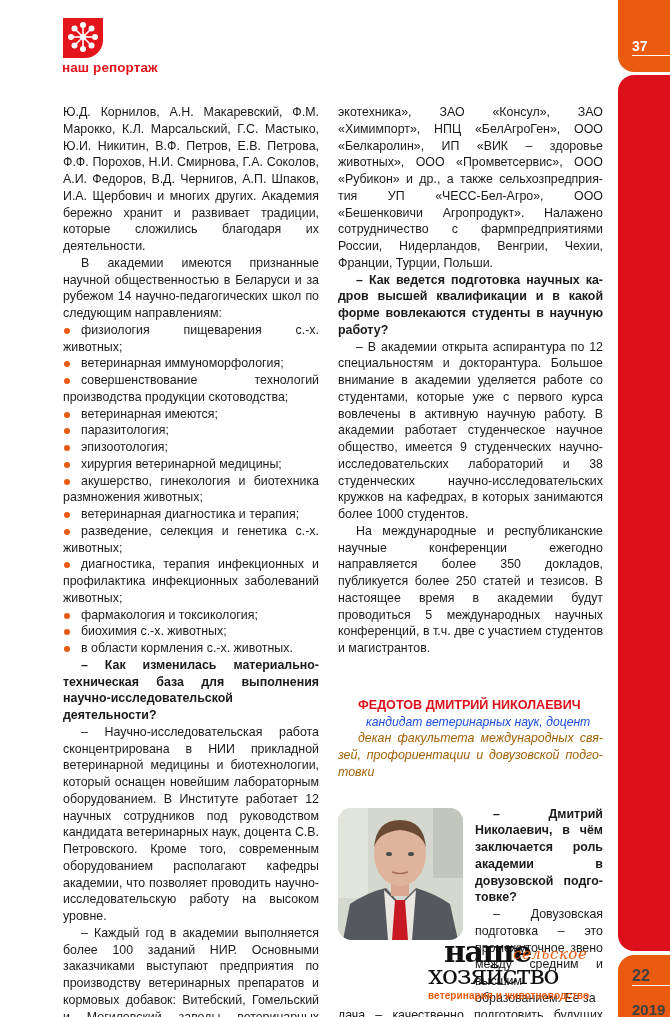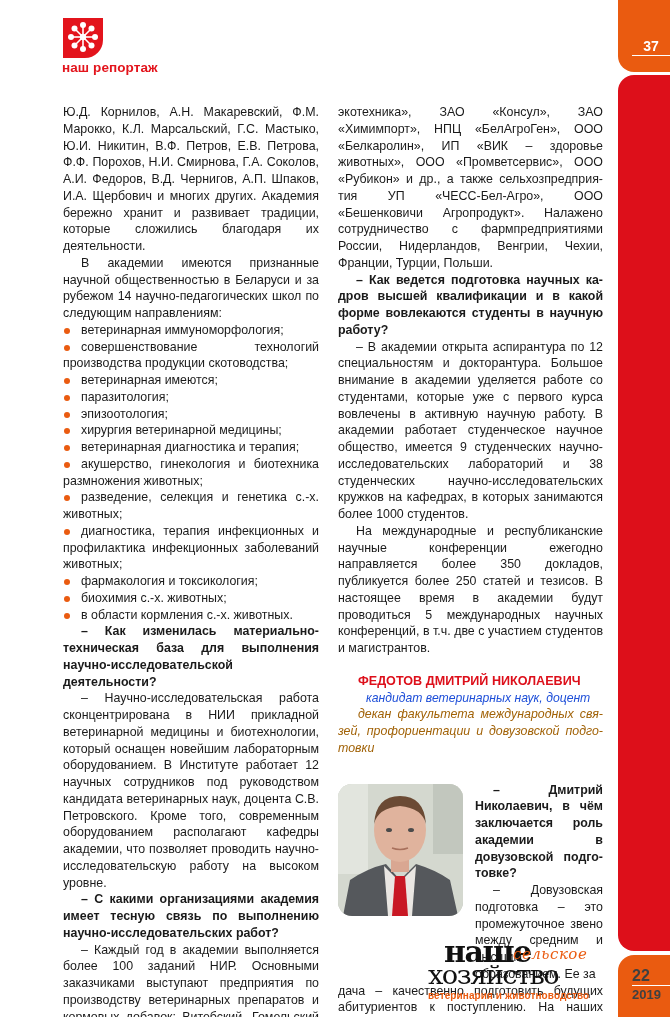--- a/index.html
+++ b/index.html
@@ -30,48 +30,48 @@
     position: absolute; left: 618px; top: 75px; width: 52px; height: 876px;
     background: #dd0f1a; border-radius: 16px 0 0 16px;
   }
   .tab-bottom {
     position: absolute; left: 618px; top: 955px; width: 52px; height: 62px;
     background: #ea5b10; border-radius: 16px 0 0 0;
   }
   .page-num {
     position: absolute; left: 632px; top: 38px; color: #fff;
     font-weight: bold; font-size: 14px; border-bottom: 1.5px solid #fff;
-    width: 38px; padding-bottom: 1px; text-align: center;
+    width: 38px; padding-bottom: 1px;
   }
   .issue-num {
     position: absolute; left: 632px; top: 968px; color: #404040; width: 38px;
     font-weight: bold; line-height: 1;
   }
   .issue-num .n { font-size: 16px; display: block; border-bottom: 1.5px solid #fff; padding-bottom: 1px; }
-  .issue-num .y { font-size: 13px; display: block; margin-top: 2px; }
+  .issue-num .y { font-size: 15px; display: block; margin-top: 16px; }
 
   
   .col {
     position: absolute; font-size: 12.4px; line-height: 16.75px;
     text-align: justify; hyphens: manual;
   }
   .col-left { left: 63px; top: 104px; width: 256px; }
   .col-right { left: 338px; top: 104px; width: 265px; }
   .col p { margin: 0; text-indent: 0; }
   .col p.ind { text-indent: 18px; }
   .col p.q { font-weight: bold; text-indent: 18px; }
   .col ul { list-style: none; margin: 0; padding: 0; }
   .col li { position: relative; padding-left: 0; text-indent: 18px; }
   .bullet {
     position: absolute; left: 1px; top: 6px; width: 6px; height: 6px;
     border-radius: 50%; background: #ea5b10;
   }
 
   
-  .bio { margin-top: 16px; padding-left: 20px; }
+  .bio { margin-top: 40px; padding-left: 20px; }
   .bio-name { color: #dd0f1a; font-weight: bold; font-size: 12.6px; }
   .bio-degree { color: #1d4ed8; font-style: italic; font-size: 12.2px; padding-left: 8px; }
   .bio-title { color: #a16207; font-style: italic; font-weight: normal; font-size: 12.4px; margin-left: -20px; text-indent: 20px; }
 
   .photo-wrap { display: flex; margin-top: 25px; }
   .photo {
     width: 125px; height: 132px; flex: none; margin-right: 12px; margin-top: 2px;
     border-radius: 14px 14px 14px 14px; overflow: hidden; position: relative;
     background: linear-gradient(180deg, #d9dcd3 0%, #c9cdc4 60%, #b8bcb2 100%);
   }
@@ -134,37 +134,37 @@
   <div class="page-num">37</div>
   <div class="issue-num">
     <span class="n">22</span>
     <span class="y">2019</span>
   </div>
 
   <div class="col col-left">
     <p>Ю.Д. Корнилов, А.Н. Макаревский, Ф.М. Марокко, К.Л. Марсальский, Г.С. Мастыко, Ю.И. Никитин, В.Ф. Петров, Е.В. Петрова, Ф.Ф. Порохов, Н.И. Смир­нова, Г.А. Соколов, А.И. Федоров, В.Д. Чернигов, А.П. Шпаков, И.А. Щербович и многих других. Ака­демия бережно хранит и развивает традиции, которые сложились благодаря их деятельности.</p>
     <p class="ind">В академии имеются признанные научной общественностью в Беларуси и за рубежом 14 научно-педагогических школ по следующим направлениям:</p>
     <ul>
+      <li><span class="bullet"></span><span>физиология пищеварения с.-х. животных;</span></li>
       <li><span class="bullet"></span><span>ветеринарная иммуноморфология;</span></li>
       <li><span class="bullet"></span><span>совершенствование технологий производ­ства продукции скотоводства;</span></li>
       <li><span class="bullet"></span><span>ветеринарная имеются;</span></li>
       <li><span class="bullet"></span><span>паразитология;</span></li>
       <li><span class="bullet"></span><span>эпизоотология;</span></li>
       <li><span class="bullet"></span><span>хирургия ветеринарной медицины;</span></li>
+      <li><span class="bullet"></span><span>акушерство, гинекология и биотехника раз­множения животных;</span></li>
       <li><span class="bullet"></span><span>ветеринарная диагностика и терапия;</span></li>
-      <li><span class="bullet"></span><span>акушерство, гинекология и биотехника раз­множения животных;</span></li>
       <li><span class="bullet"></span><span>разведение, селекция и генетика с.-х. жи­вотных;</span></li>
       <li><span class="bullet"></span><span>диагностика, терапия инфекционных и профи­лактика инфекционных заболеваний животных;</span></li>
       <li><span class="bullet"></span><span>фармакология и токсикология;</span></li>
       <li><span class="bullet"></span><span>биохимия с.-х. животных;</span></li>
       <li><span class="bullet"></span><span>в области кормления с.-х. животных.</span></li>
     </ul>
     <p class="q">– Как изменилась материально-техниче­ская база для выполнения научно-исследо­вательской деятельности?</p>
     <p class="ind">– Научно-исследовательская работа скон­центрирована в НИИ прикладной ветеринарной медицины и биотехнологии, который оснащен новейшим лабораторным оборудованием. В Ин­ституте работает 12 научных сотрудников под руководством кандидата ветеринарных наук, доцента С.В. Петровского. Кроме того, совре­менным оборудованием располагают кафедры академии, что позволяет проводить научно-ис­следовательскую работу на высоком уровне.</p>
-    <p class="q">– С какими организациями академия имеет тесную связь по выполнению научно-исследовательских работ?</p>
     <p class="ind">– Каждый год в академии выполняется более 100 заданий НИР. Основными заказчиками высту­пают предприятия по производству ветеринар­ных препаратов и кормовых добавок: Витебский, Гомельский и Могилевский заводы ветеринар­ных препаратов, ОАО «БелВитунифарм», ЧПТУП «ВетКомпани», ООО «Гомельфарм», ООО «Бел­</p>
   </div>
 
   <div class="col col-right">
     <p>экотехника», ЗАО «Консул», ЗАО «Химимпорт», НПЦ «БелАгроГен», ООО «Белкаролин», ИП «ВИК – здоровье животных», ООО «Промветсервис», ООО «Рубикон» и др., а также сельхозпредприя­тия УП «ЧЕСС-Бел-Агро», ООО «Бешенковичи Аг­ропродукт». Налажено сотрудничество с фарм­предприятиями России, Нидерландов, Венгрии, Чехии, Франции, Турции, Польши.</p>
     <p class="q">– Как ведется подготовка научных ка­дров высшей квалификации и в какой форме вовлекаются студенты в научную работу?</p>
     <p class="ind">– В академии открыта аспирантура по 12 спе­циальностям и докторантура. Большое вни­мание в академии уделяется работе со студен­тами, которые уже с первого курса вовлечены в активную научную работу. В академии рабо­тает студенческое научное общество, имеется 9 студенческих научно-исследовательских ла­бораторий и 38 студенческих научно-исследо­вательских кружков на кафедрах, в которых за­нимаются более 1000 студентов.</p>
     <p class="ind">На международные и республиканские на­учные конференции ежегодно направляется бо­лее 350 докладов, публикуется более 250 статей и тезисов. В настоящее время в академии будут проводиться 5 международных научных конфе­ренций, в т.ч. две с участием студентов и маги­странтов.</p>
 
     <div class="bio">

